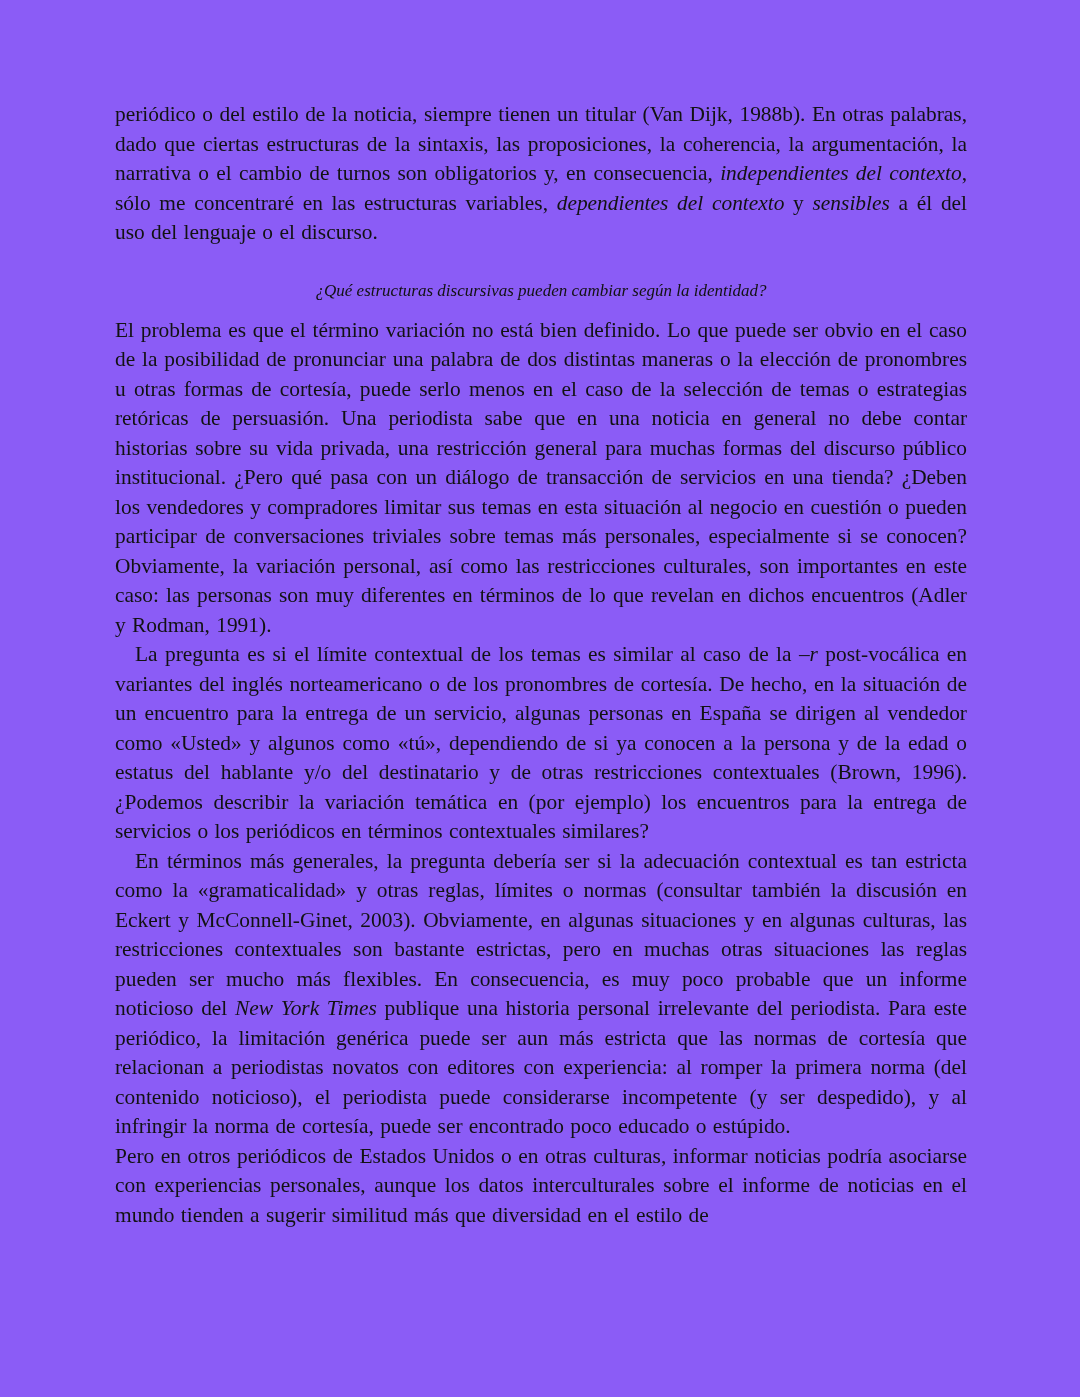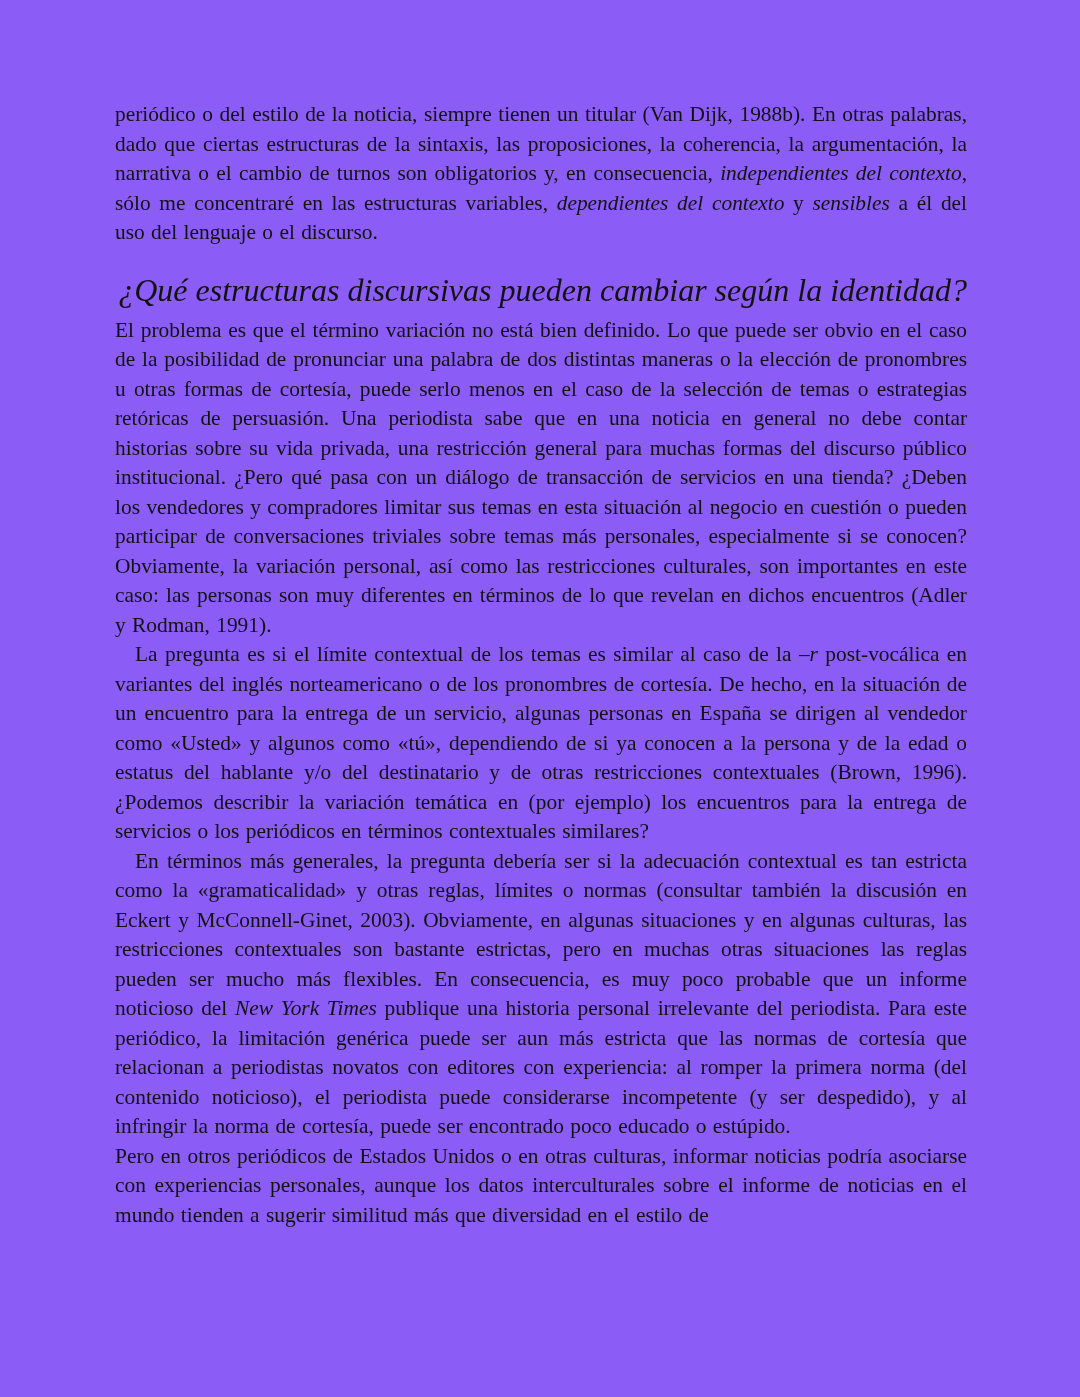--- a/index.html
+++ b/index.html
@@ -31,25 +31,25 @@
     word-spacing: 1px;
   }
   .para.indent {
     text-indent: 20px;
   }
   .para em, .section-heading em {
     font-style: italic;
   }
   .section-heading {
     margin: 27px 0 10px 0;
-    font-size: 32px;
+    font-size: 17px;
     line-height: 31px;
     font-style: italic;
     font-weight: normal;
-    text-align: right;
+    text-align: center;
   }
   .page-number {
     position: absolute;
     left: 0;
     right: 0;
     bottom: 42px;
     text-align: center;
     font-size: 24px;
     line-height: 30px;
     color: #121212;

